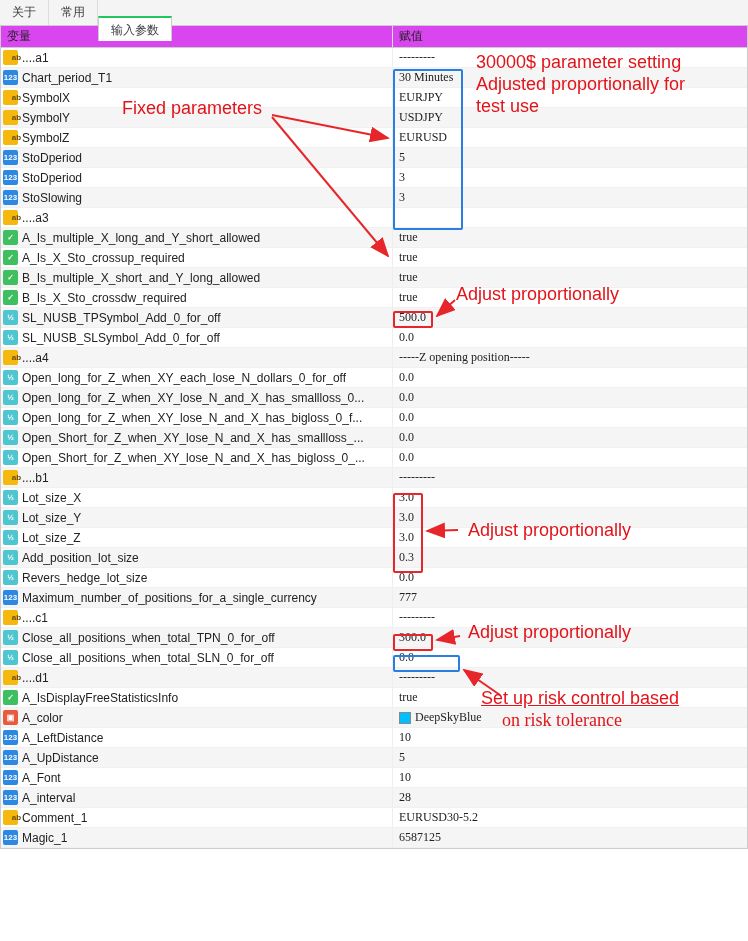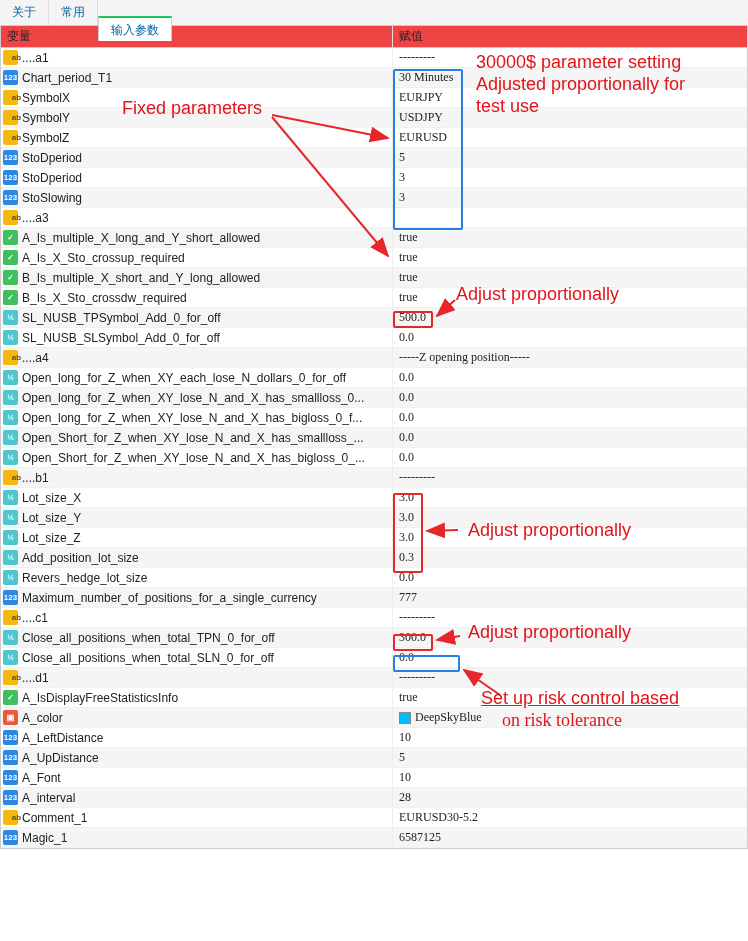--- a/index.html
+++ b/index.html
@@ -14,38 +14,38 @@
   .tabs {
     display: flex;
     border-bottom: 1px solid #ccc;
     background: #f4f4f4;
     height: 26px;
   }
   .tab {
     padding: 4px 12px;
     border-right: 1px solid #ddd;
     cursor: pointer;
-    color: #0369a1;
+    color: #404040;
   }
   .tab.active {
     background: #fff;
     border-top: 2px solid #22c55e;
     position: relative;
     top: 16px;
     border-left: 1px solid #ccc;
     border-right: 1px solid #ccc;
   }
   .table-container {
     border: 1px solid #ccc;
     border-top: none;
     overflow: hidden;
   }
   .header-row {
     display: flex;
-    background: #ef4444;
+    background: #d946ef;
     border-bottom: 1px solid #ccc;
     height: 22px;
   }
   .header-row .col1 {
     width: 392px;
     padding-left: 6px;
     border-right: 1px solid #e0e0e0;
   }
   .header-row .col2 {
     flex: 1;

